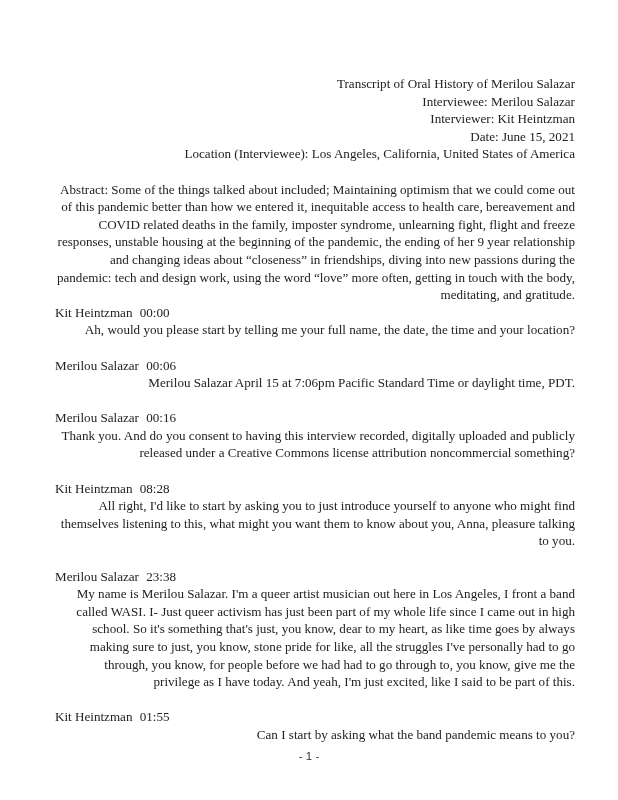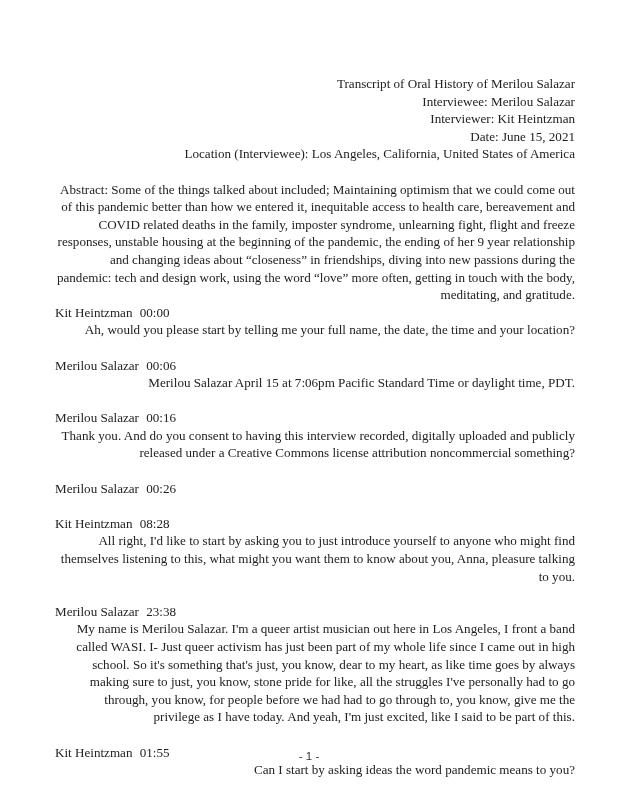--- a/index.html
+++ b/index.html
@@ -41,32 +41,31 @@
     <span class="speaker"><span>Merilou Salazar</span> <span class="ts">00:06</span></span>
     <p>Merilou Salazar April 15 at 7:06pm Pacific Standard Time or daylight time, PDT.</p>
   </div>
 
   <div class="block">
     <span class="speaker"><span>Merilou Salazar</span> <span class="ts">00:16</span></span>
     <p>Thank you. And do you consent to having this interview recorded, digitally uploaded and publicly released under a Creative Commons license attribution noncommercial something?</p>
   </div>
 
   <div class="block">
-    <span class="speaker"><span>Merilou Salazar</span> <span class="ts">00:26</span></span>
   </div>
 
   <div class="block">
     <span class="speaker"><span>Kit Heintzman</span> <span class="ts">08:28</span></span>
     <p>All right, I'd like to start by asking you to just introduce yourself to anyone who might find themselves listening to this, what might you want them to know about you, Anna, pleasure talking to you.</p>
   </div>
 
   <div class="block">
     <span class="speaker"><span>Merilou Salazar</span> <span class="ts">23:38</span></span>
     <p>My name is Merilou Salazar. I'm a queer artist musician out here in Los Angeles, I front a band called WASI. I- Just queer activism has just been part of my whole life since I came out in high school. So it's something that's just, you know, dear to my heart, as like time goes by always making sure to just, you know, stone pride for like, all the struggles I've personally had to go through, you know, for people before we had had to go through to, you know, give me the privilege as I have today. And yeah, I'm just excited, like I said to be part of this.</p>
   </div>
 
   <div class="block">
     <span class="speaker"><span>Kit Heintzman</span> <span class="ts">01:55</span></span>
-    <p>Can I start by asking ideas the word pandemic means to you?</p>
+    <p>Can I start by asking what the band pandemic means to you?</p>
   </div>
 </div>
 
 <div class="footer">- 1 -</div>
 
 </body></html>

